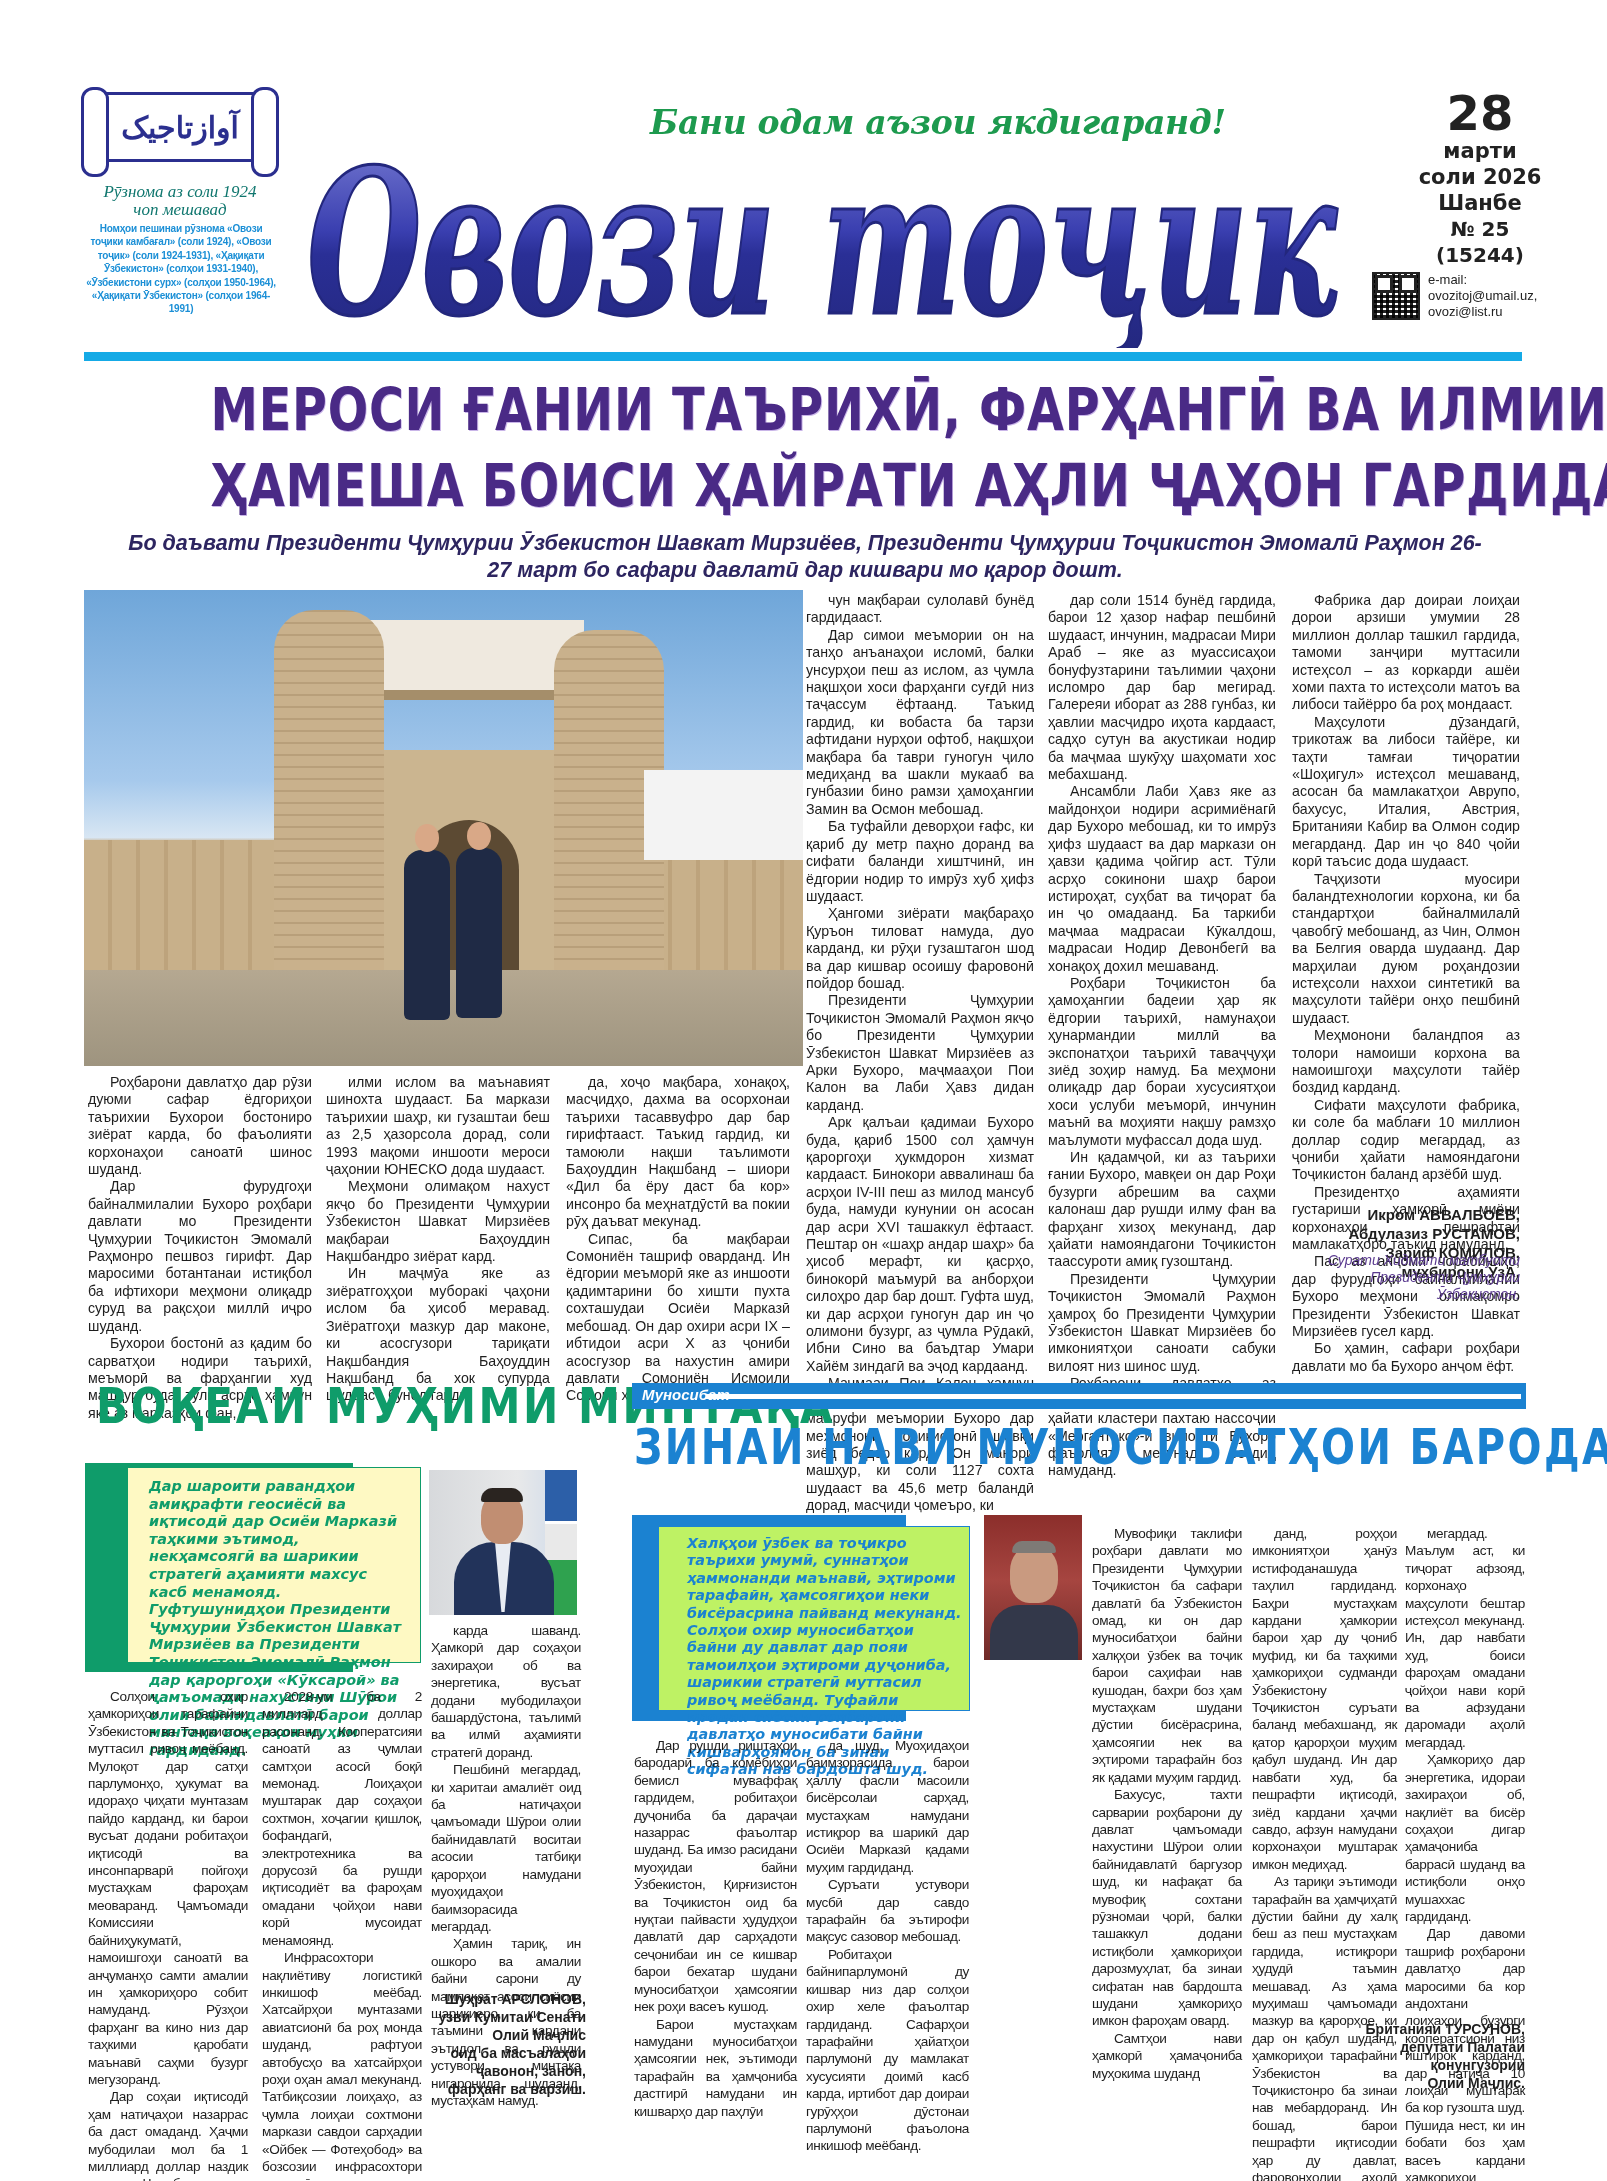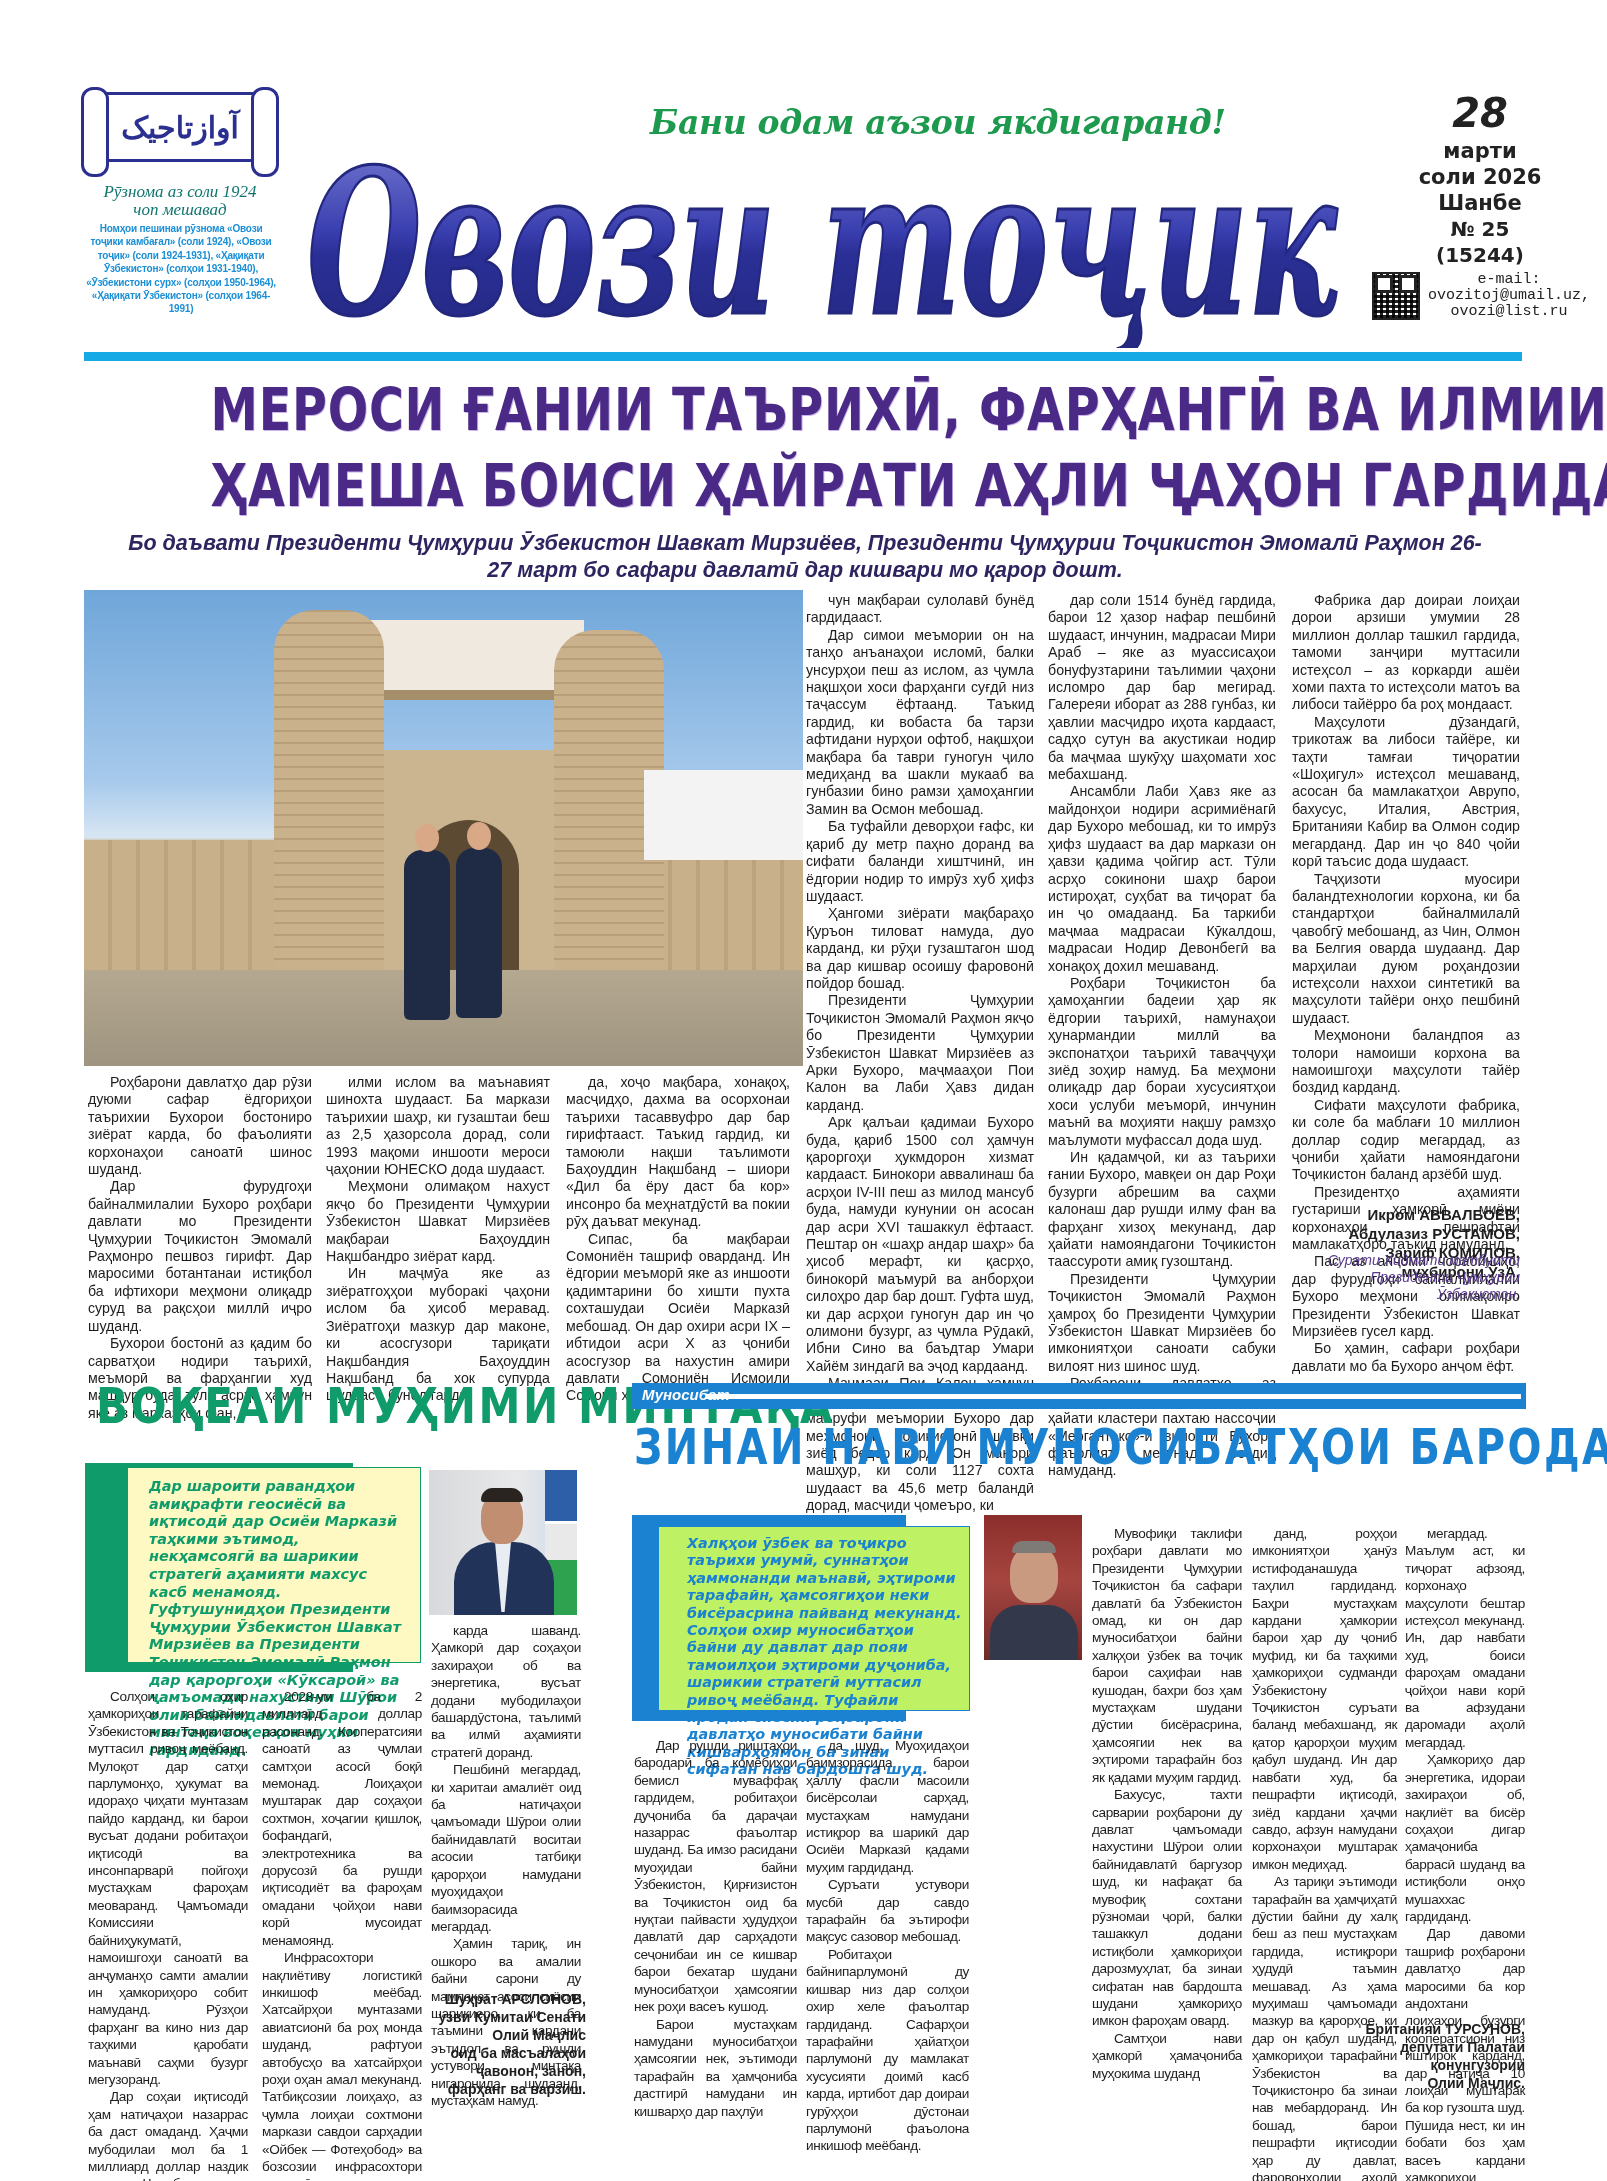--- a/index.html
+++ b/index.html
@@ -14,32 +14,32 @@
   .logo-scroll:before { left:-14px; }
   .logo-scroll:after { right:-14px; }
   .since { left: 92px; top: 183px; width: 176px; text-align: center; font-family: "Liberation Serif", serif; font-style: italic; font-size: 17px; line-height: 18px; color: #0f766e; }
   .prev-names { left: 86px; top: 222px; width: 190px; text-align: center; font-family: "Liberation Sans", sans-serif; font-weight: bold; font-size: 10px; line-height: 13.4px; color: #1b8fd6; letter-spacing: -0.2px; }
 
   .slogan { left: 650px; top: 103px; font-family: "DejaVu Serif", serif; font-style: italic; font-weight: bold; font-size: 33px; color: #1d9a4e; letter-spacing: -0.3px; }
   .title { left: 300px; top: 118px; width: 1045px; height: 230px; }
   .title svg { width: 100%; height: 100%; }
 
   .dateblock { left: 1360px; top: 88px; width: 240px; text-align: center; font-family: "DejaVu Sans", sans-serif; font-weight: bold; color: #222; }
-  .date-day { font-size: 40px; line-height: 50px; font-style: italic; }
+  .date-day { font-size: 48px; line-height: 50px; }
   .date-line { font-size: 21px; line-height: 26px; }
   .date-line.num { font-size: 20px; }
   .contact { left: 1372px; top: 272px; display:flex; gap:8px; align-items:flex-start; }
   .qr { width: 48px; height: 48px; background:
       repeating-linear-gradient(90deg,#222 0 3px,#fff 3px 6px),
       repeating-linear-gradient(0deg,#222 0 3px,#fff 3px 5px);
       background-blend-mode: multiply; position:relative; border: 2px solid #222; }
   .qr:before, .qr:after { content:""; position:absolute; width:12px; height:12px; border:3px solid #222; background:#fff; }
   .qr:before { left:1px; top:1px; }
   .qr:after { right:1px; top:1px; }
-  .contact-text { font-family:Liberation Mono, monospace; font-size: 15px; line-height: 16px; color:#222;text-align:center; }
+  .contact-text { font-family:Liberation Sans, sans-serif; font-size: 13px; line-height: 16px; color:#222; }
 
   .rule-top { left: 84px; top: 352px; width: 1438px; height: 9px; background: #15aae6; }
 
   
   .headline { left: 80px; top: 372px; width: 1450px; text-align: center; font-family: "DejaVu Sans", sans-serif; font-weight: bold; color: #4a2a86; font-size: 58px; line-height: 76px; transform: scaleX(0.82); transform-origin: center top; letter-spacing: 1px; text-shadow: 1px 1px 0 #c9b5e8; }
   .headline .hl-line { display:block; white-space: nowrap; }
   .lead { left: 120px; top: 530px; width: 1370px; text-align: center; font-family: "Liberation Sans", sans-serif; font-style: italic; font-weight: bold; font-size: 21.5px; line-height: 27px; color: #2d2560; }
 
   
   .photo-main { left: 84px; top: 590px; width: 719px; height: 476px; overflow: hidden; background: linear-gradient(180deg, #6fa6d9 0%, #a6c9ec 40%, #d8e6f3 52%, #c8b494 53%, #b39e7d 75%, #a79a88 100%); }

